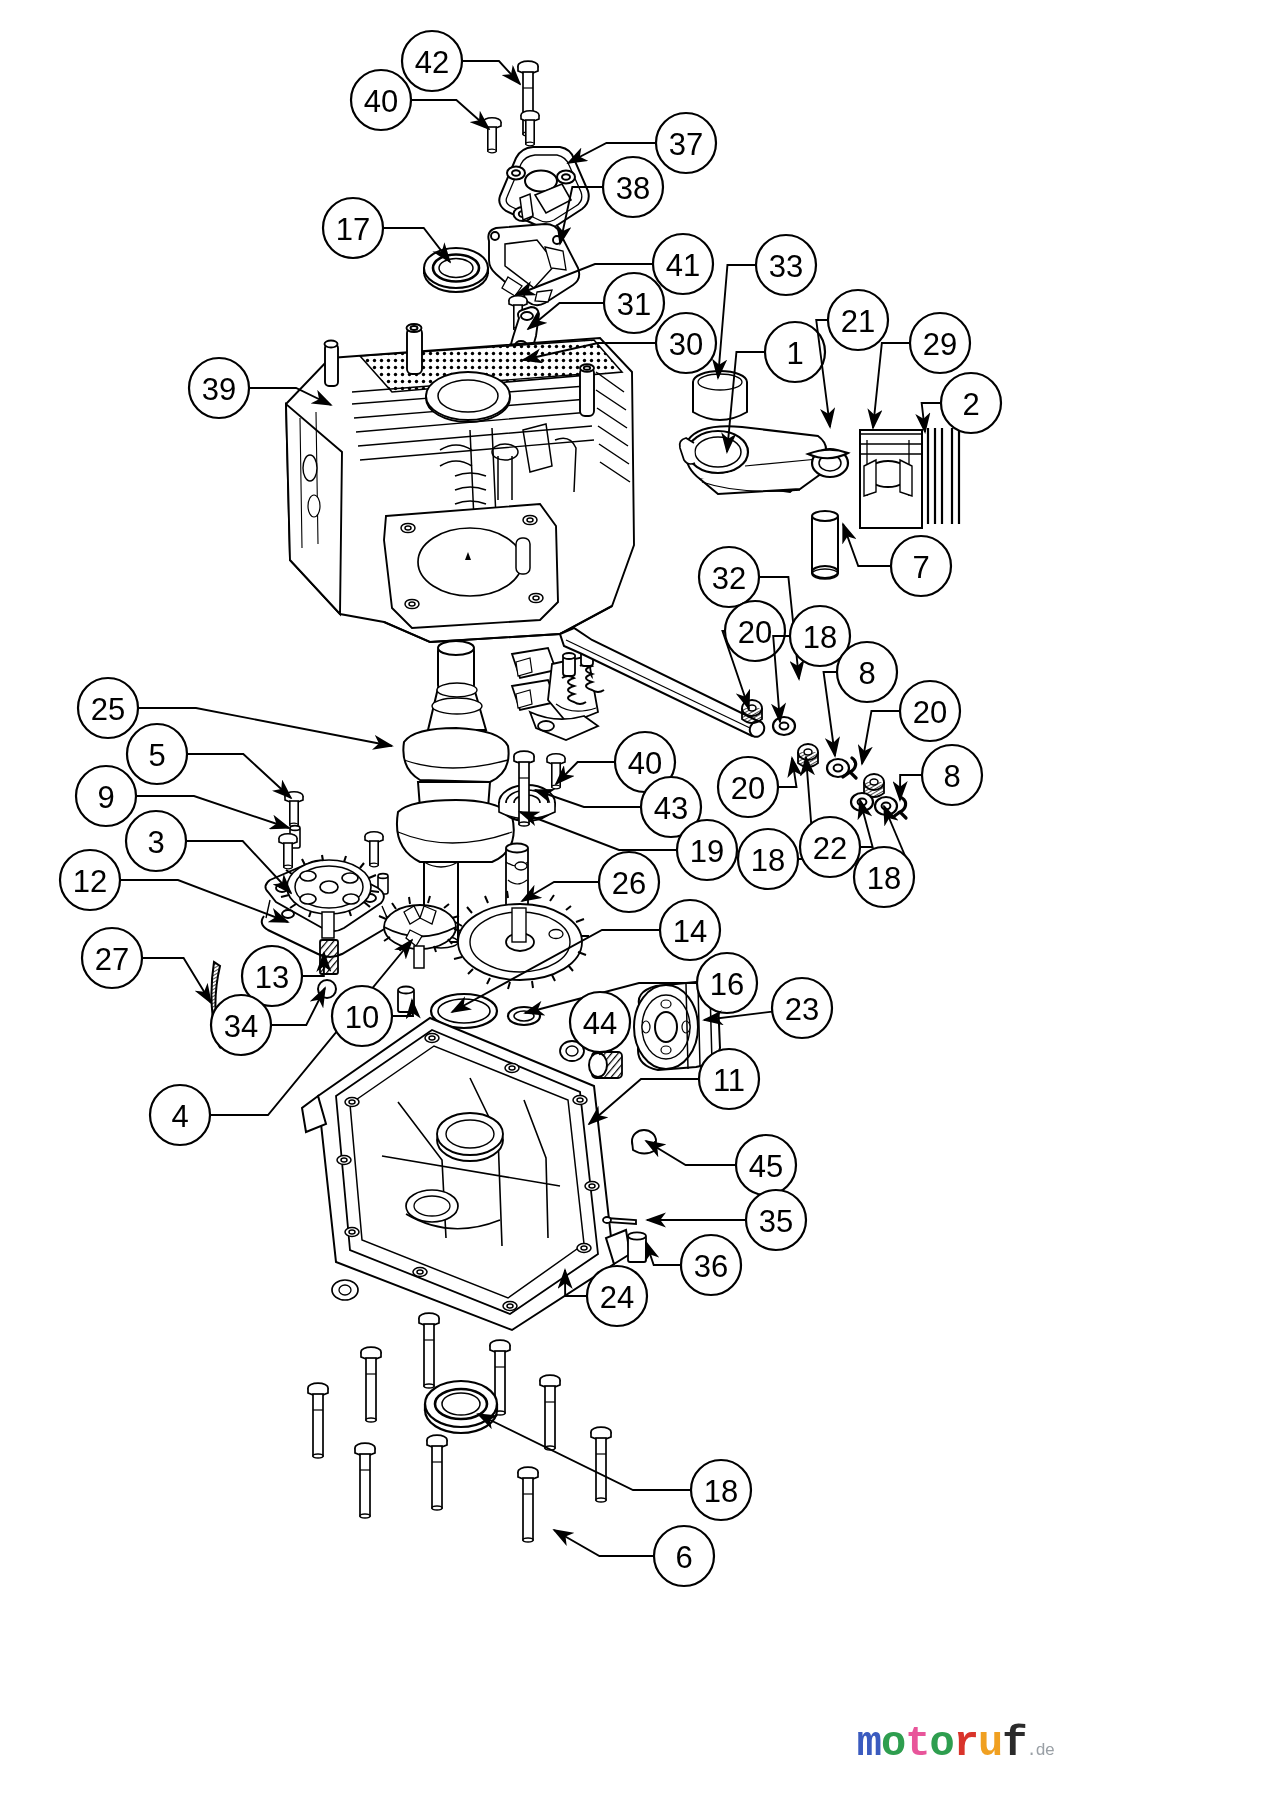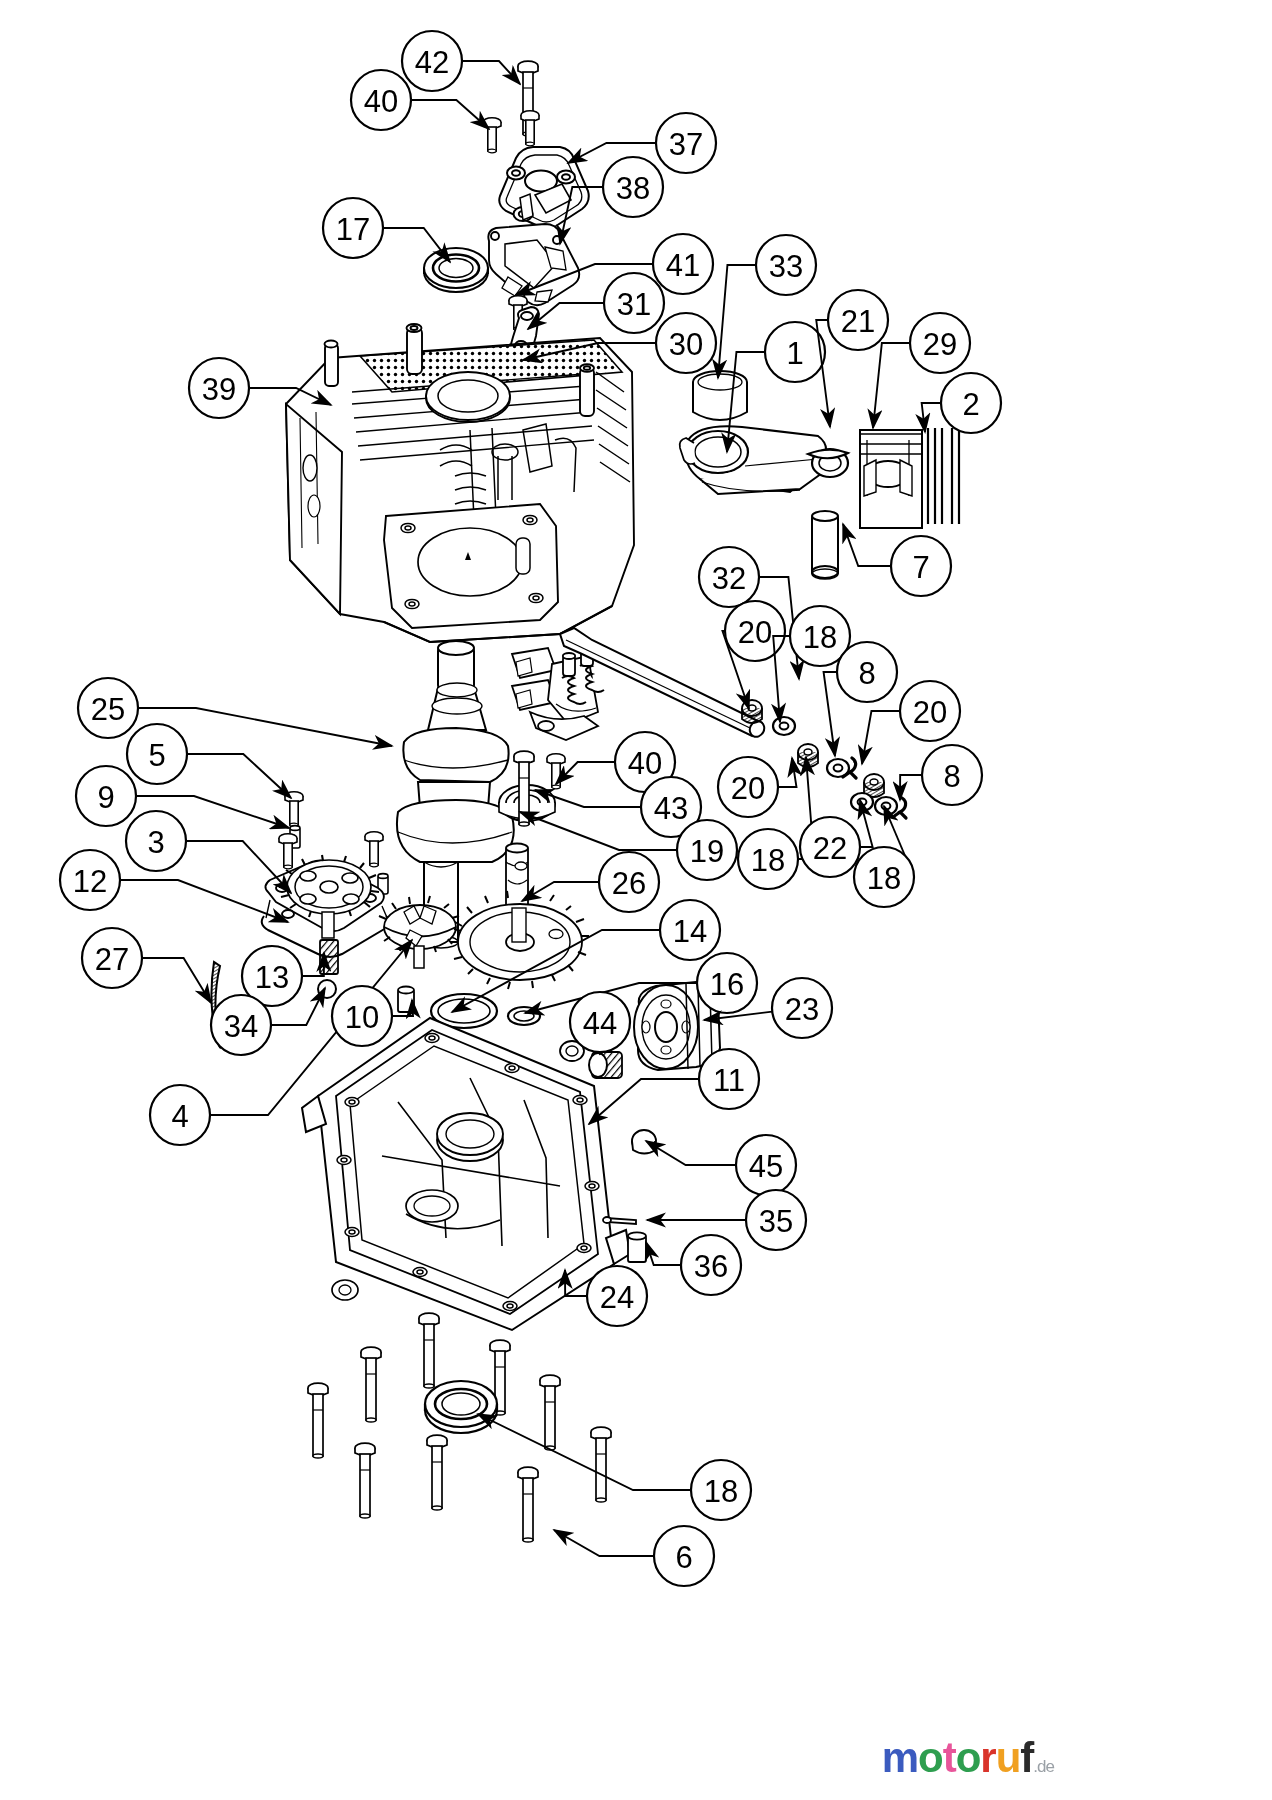--- a/index.html
+++ b/index.html
@@ -3,21 +3,21 @@
 <meta charset="utf-8">
 <title>Parts Diagram</title>
 <style>
   html,body{margin:0;padding:0;background:#ffffff;}
   body{font-family:"Liberation Sans",sans-serif;color:#000;}
   #sheet{position:relative;width:1076px;height:1800px;background:#fff;overflow:hidden;border-radius:27px;}
   #artboard{position:absolute;inset:0;}
   svg.layer{position:absolute;left:0;top:0;width:1272px;height:1800px;overflow:visible;}
   .balloon-txt{font-family:"Liberation Sans",sans-serif;font-size:31px;text-anchor:middle;dominant-baseline:central;fill:#000;}
   .partno{position:absolute;right:12px;bottom:14px;font-size:45px;letter-spacing:.5px;color:#111;font-family:"Liberation Sans",sans-serif;white-space:nowrap;}
-  .wm{position:absolute;right:22px;bottom:18px;font-family:Liberation Sans, sans-serif;font-size:42px;font-weight:bold;letter-spacing:-1px;white-space:nowrap;pointer-events:none;margin-top:8px;}
+  .wm{position:absolute;right:22px;bottom:32px;font-family:Liberation Mono, monospace;font-size:42px;font-weight:bold;letter-spacing:-1px;white-space:nowrap;pointer-events:none;margin-top:8px;}
   .wm span{mix-blend-mode:multiply;}
   .wm .sfx{font-size:17px;color:#9aa0a6;font-weight:normal;}
 </style>
 </head>
 <body>
 
 <div id="sheet">
   <div id="artboard">
 
     <svg class="layer" viewBox="0 0 1272 1800">

